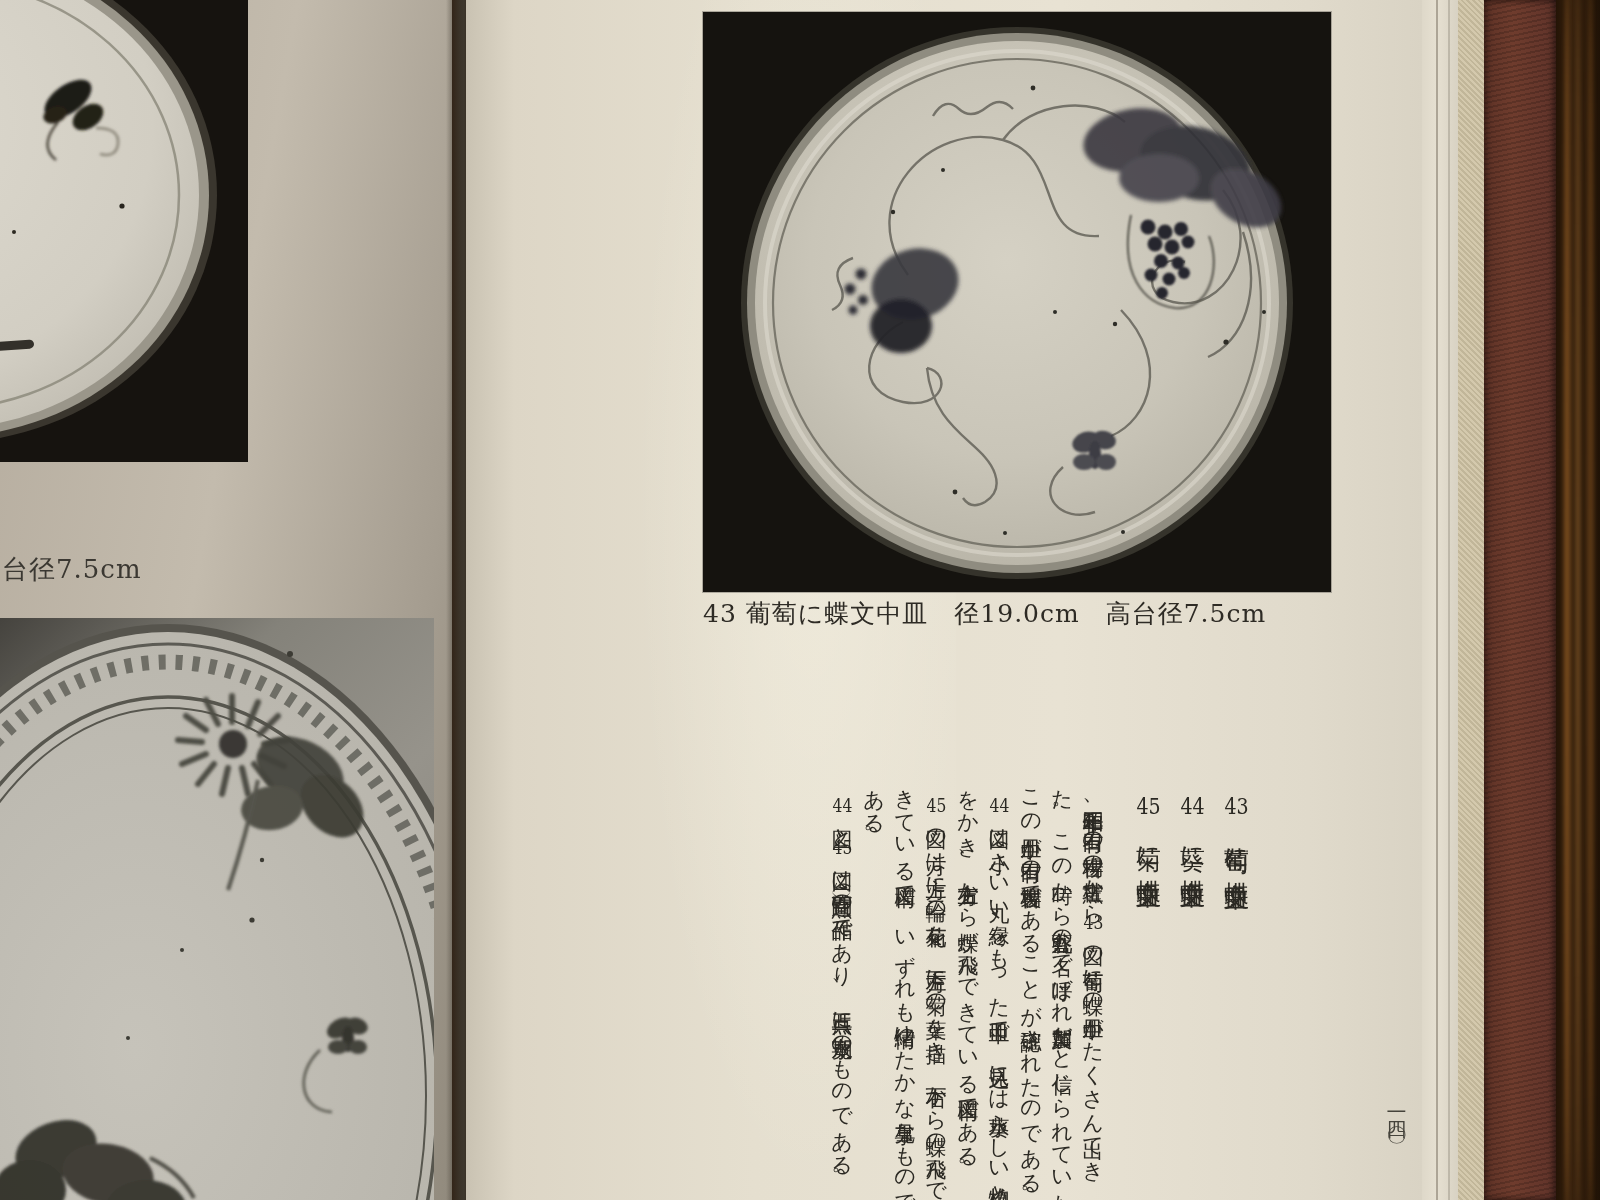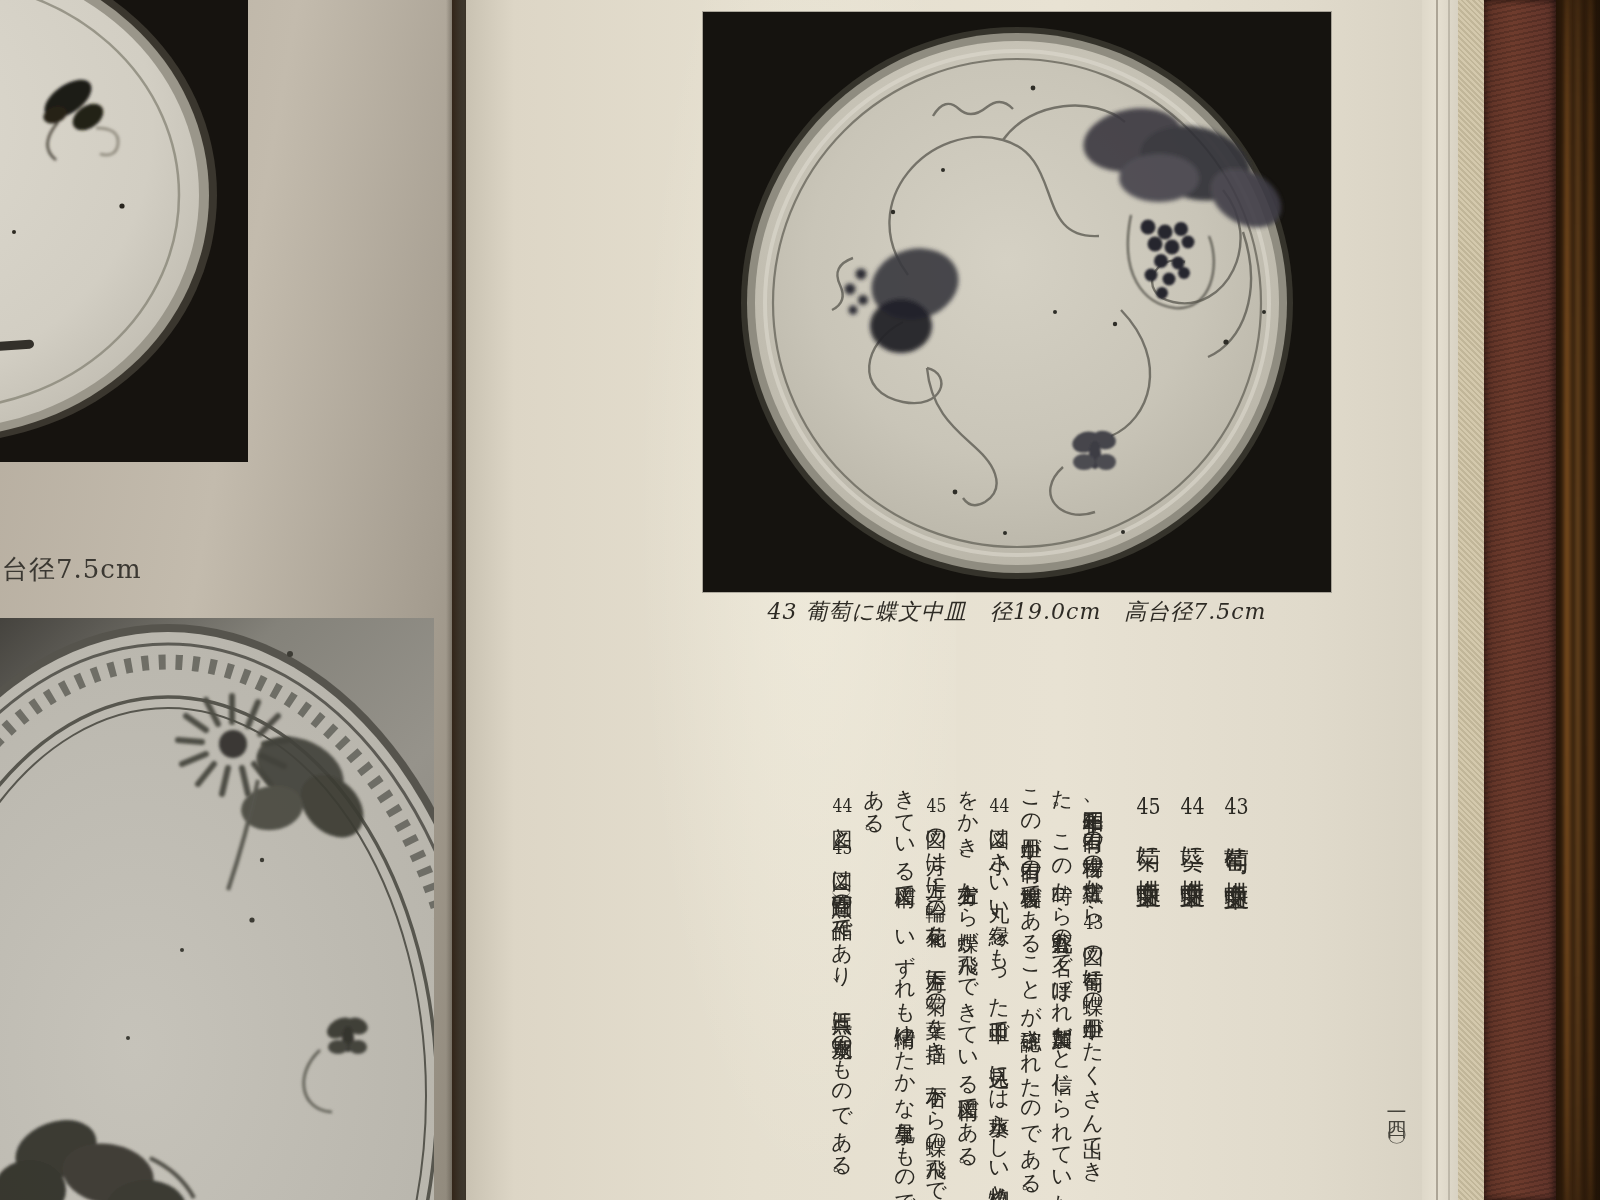--- a/index.html
+++ b/index.html
@@ -44,21 +44,21 @@
     left:170px;top:0;width:320px;height:1200px;
     background:radial-gradient(ellipse at 55% 42%,rgba(255,252,238,.35) 0%,rgba(255,252,238,0) 70%);
   }
   .photo-main{
     left:703px;top:12px;width:628px;height:580px;
     background:#15130f;
     box-shadow:0 0 0 1px rgba(0,0,0,.25);
   }
   .caption-main{
     left:703px;top:597px;width:628px;
-    text-align:center;font-size:22px;color:#2e2b25;letter-spacing:1px;white-space:nowrap;font-style:italic;
+    font-size:25px;color:#2e2b25;letter-spacing:1px;white-space:nowrap;
   }
 
   
   .vtext{
     left:636px;top:775px;width:622px;height:436px;
     writing-mode:vertical-rl;text-orientation:mixed;
     color:#2b2923;
   }
   .catalog{
     padding-top:20px;

